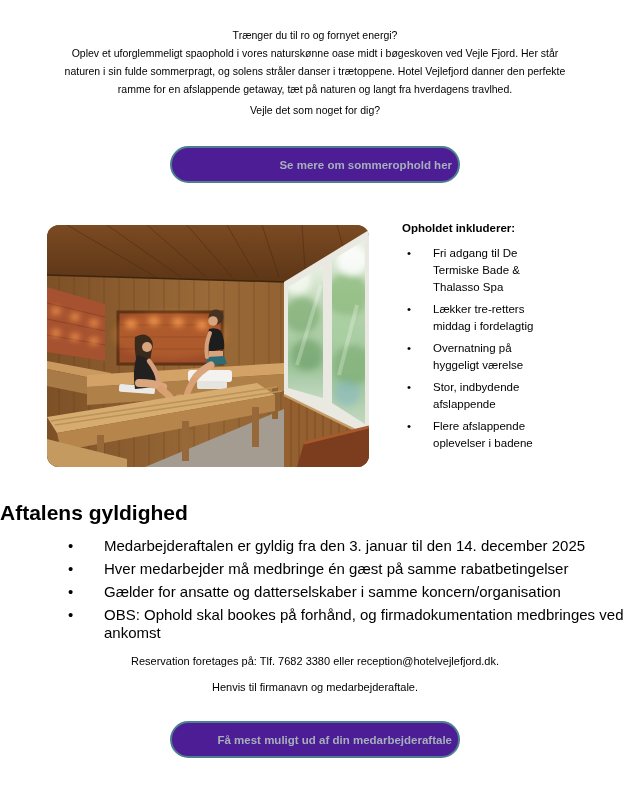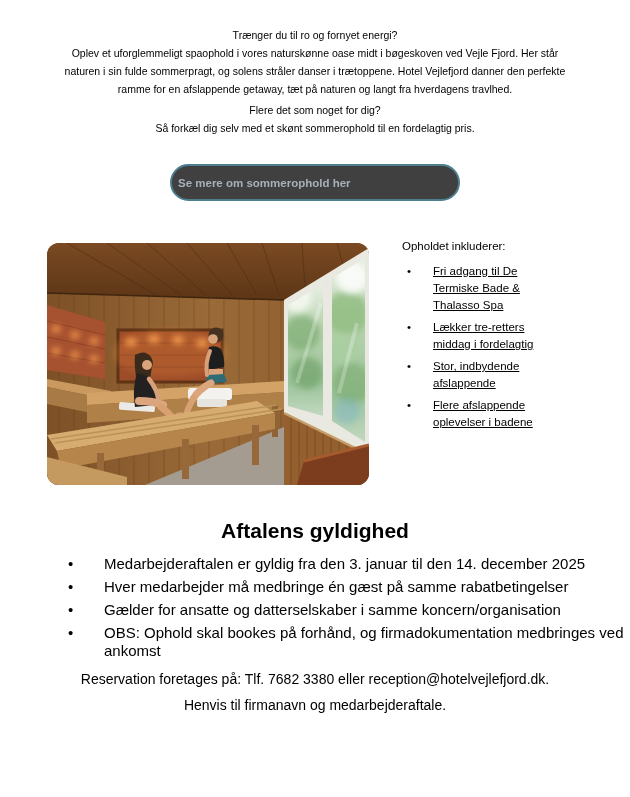--- a/index.html
+++ b/index.html
@@ -10,54 +10,53 @@
     font-family:"Liberation Sans","DejaVu Sans",sans-serif;
   }
   
   .intro { padding-top:26px; text-align:center; font-size:10.5px; line-height:18px; }
   .intro p { margin:0; }
   .intro .para { max-width:508px; margin:0 auto; }
   .intro .q2 { margin-top:3px; }
   
   .cta {
     display:block; margin:12px auto; width:290px; height:37px;
-    background:#404040; border:2px solid var(--accent-border,#4d7f8e); border-radius:19px;
+    background:#4c1d95; border:2px solid var(--accent-border,#4d7f8e); border-radius:19px;
     color:var(--button-text,#a6b0ba); font-family:inherit; font-weight:bold; font-size:11.5px;
-    text-align:left; cursor:pointer;
+    text-align:right; cursor:pointer;
   }
   .cta-top { margin-top:27px; }
   .cta-bottom { margin-top:25px; }
   
   .stay { display:flex; align-items:flex-start; margin:37px 40px 0 47px; }
   .photo { flex:none; width:322px; height:242px; margin-top:5px; border-radius:12px; overflow:hidden; background:#8a5a2c; }
   .photo svg { display:block; width:322px; height:242px; }
   .includes { margin-left:33px; }
-  .includes-title { margin:0 0 8px; font-size:11.5px; font-weight:normal; line-height:17px; }
-  .includes-list { list-style:none; margin:0; padding:0 0 0 5px; font-size:11.5px; line-height:17px;text-decoration:underline; }
+  .includes-title { margin:0 0 8px; font-size:11.5px; font-weight:bold; line-height:17px; }
+  .includes-list { list-style:none; margin:0; padding:0 0 0 5px; font-size:11.5px; line-height:17px; }
   .includes-list li { position:relative; padding-left:26px; max-width:131px; margin-bottom:5px; }
   .includes-list li::before { content:"\2022"; position:absolute; left:0; top:0; }
   
-  .validity-title { margin:33px 0 12px; text-align:center; font-size:21px; line-height:25px; font-weight:bold; }
+  .validity-title { margin:33px 0 12px; text-align:left; font-size:21px; line-height:25px; font-weight:bold; }
   .validity-list { list-style:none; margin:0 0 0 68px; padding:0; font-size:15px; line-height:18px; }
   .validity-list li { position:relative; padding-left:36px; margin-bottom:5px; }
   .validity-list li::before { content:"\2022"; position:absolute; left:0; top:0; }
   
-  .contact { margin-top:10px; text-align:center; font-size:14px; line-height:18px; }
+  .contact { margin-top:10px; text-align:center; font-size:11px; line-height:18px; }
   .contact p { margin:0 0 8px; }
 </style>
 </head>
 <body>
 
 <div class="page">
 
   <div class="intro">
     <p>Trænger du til ro og fornyet energi?</p>
     <p class="para">Oplev et uforglemmeligt spaophold i vores naturskønne oase midt i bøgeskoven ved Vejle Fjord. Her står naturen i sin fulde sommerpragt, og solens stråler danser i trætoppene. Hotel Vejlefjord danner den perfekte ramme for en afslappende getaway, tæt på naturen og langt fra hverdagens travlhed.</p>
-    <p class="q2">Flere det som noget for dig?</p>
-    <p>Så forkæl dig selv med et skønt sommerophold til en fordelagtig pris.</p>
+    <p class="q2">Vejle det som noget for dig?</p>
   </div>
 
   <button class="cta cta-top">Se mere om sommerophold her</button>
 
   <div class="stay">
     <div class="photo">
       <svg viewBox="0 0 322 242" preserveAspectRatio="none">
         <defs>
           <linearGradient id="ceil" x1="0" y1="0" x2="0" y2="1">
             <stop offset="0" stop-color="#7a4a22"></stop>
@@ -183,33 +182,35 @@
         <polygon points="250,242 257,218 322,202 322,242" fill="#7c3c1e"></polygon>
         <path d="M257,218 L322,202" stroke="#a65a2e" stroke-width="3"></path>
       </svg>
     </div>
 
     <div class="includes">
       <p class="includes-title">Opholdet inkluderer:</p>
       <ul class="includes-list">
         <li>Fri adgang til De Termiske Bade &amp; Thalasso Spa</li>
         <li>Lækker tre-retters middag i fordelagtig</li>
+        <li>Overnatning på hyggeligt værelse</li>
         <li>Stor, indbydende afslappende</li>
         <li>Flere afslappende oplevelser i badene</li>
       </ul>
     </div>
   </div>
 
   <h2 class="validity-title">Aftalens gyldighed</h2>
   <ul class="validity-list">
     <li>Medarbejderaftalen er gyldig fra den 3. januar til den 14. december 2025</li>
     <li>Hver medarbejder må medbringe én gæst på samme rabatbetingelser</li>
     <li>Gælder for ansatte og datterselskaber i samme koncern/organisation</li>
     <li>OBS: Ophold skal bookes på forhånd, og firmadokumentation medbringes ved ankomst</li>
   </ul>
 
   <div class="contact">
     <p>Reservation foretages på: Tlf. 7682 3380 eller reception@hotelvejlefjord.dk.</p>
     <p>Henvis til firmanavn og medarbejderaftale.</p>
   </div>
 
+  <button class="cta cta-bottom">Få mest muligt ud af din medarbejderaftale</button>
 
 </div>
 
 </body></html>

